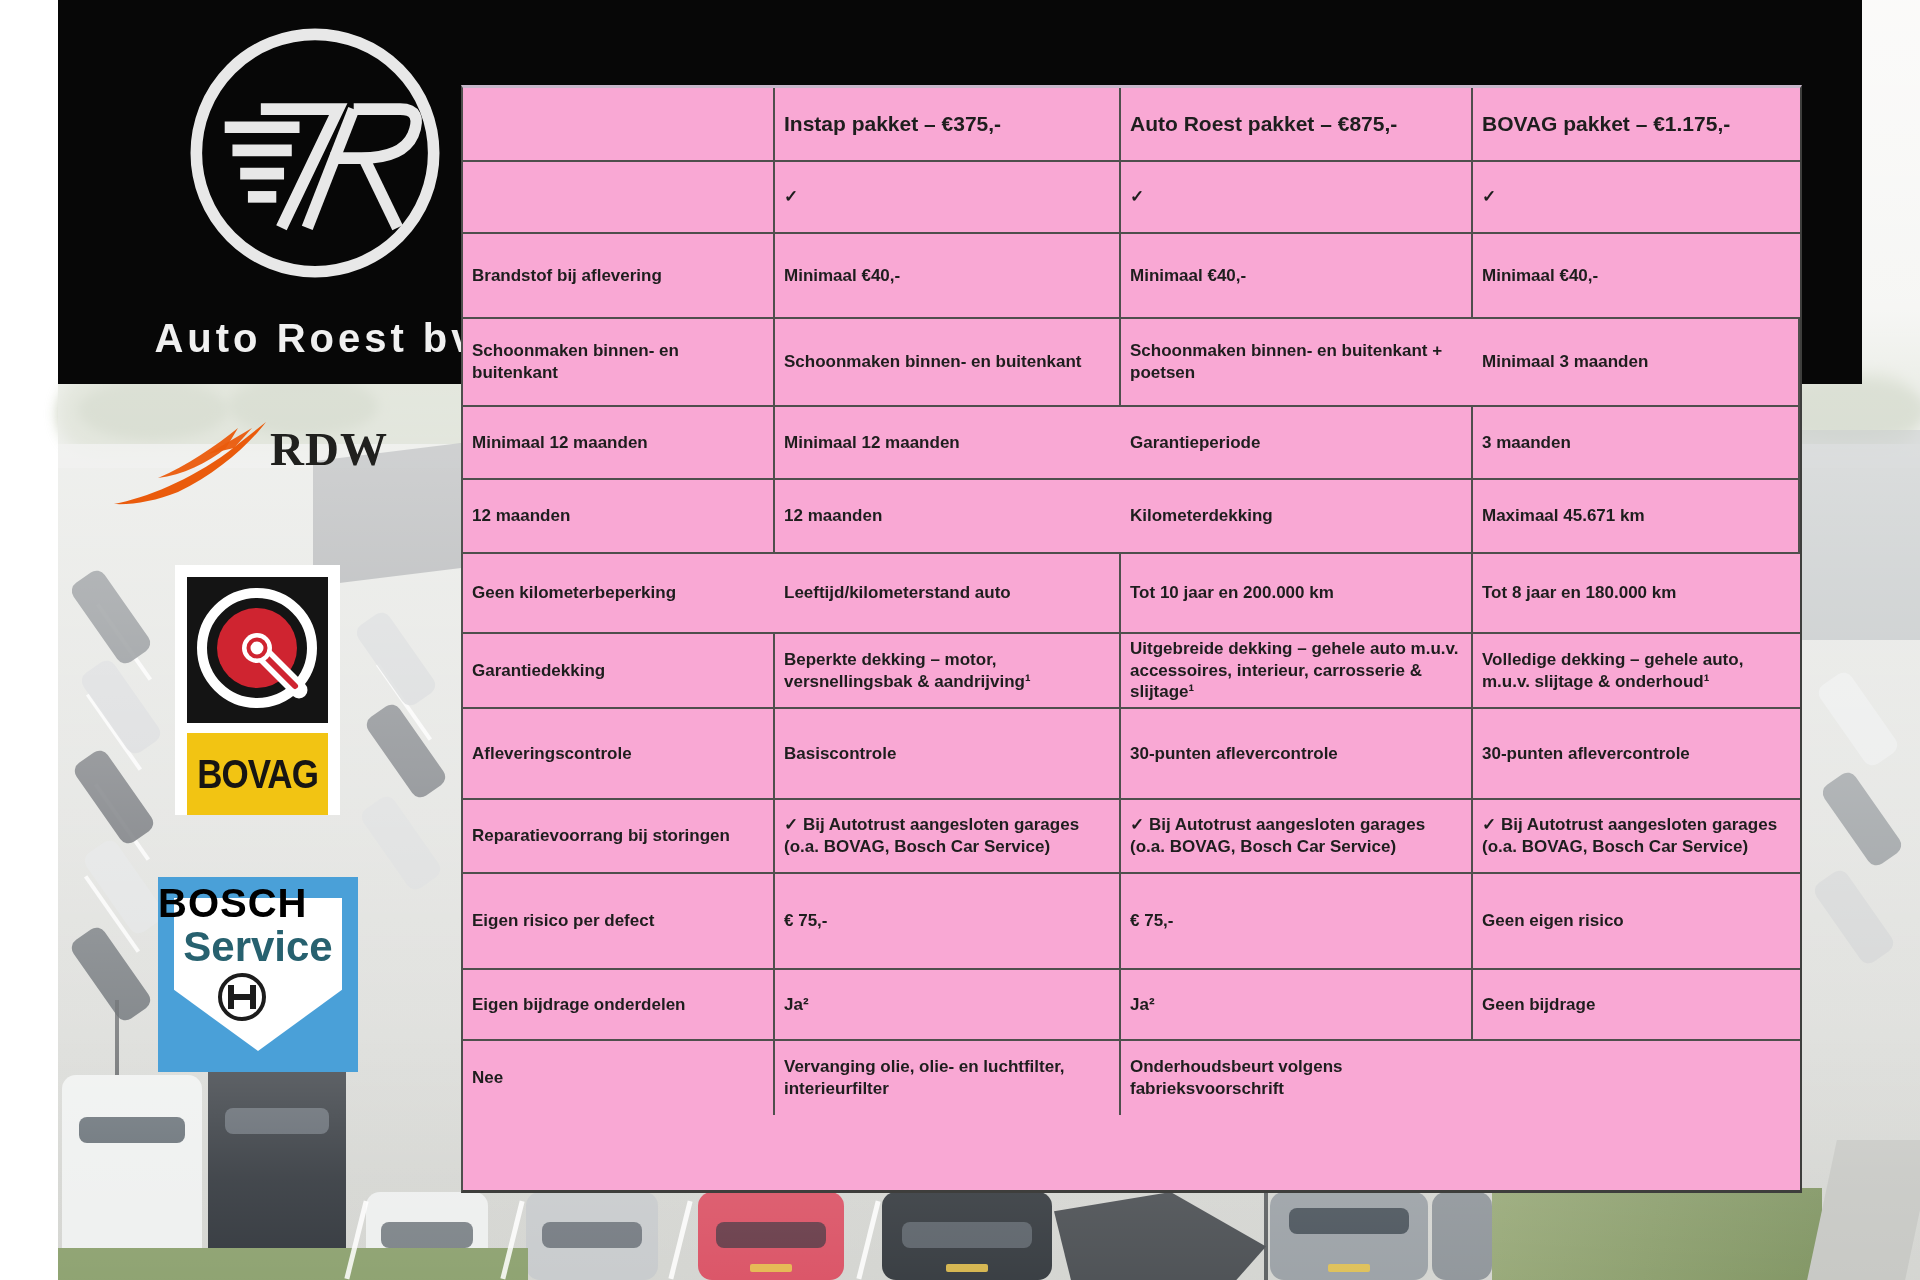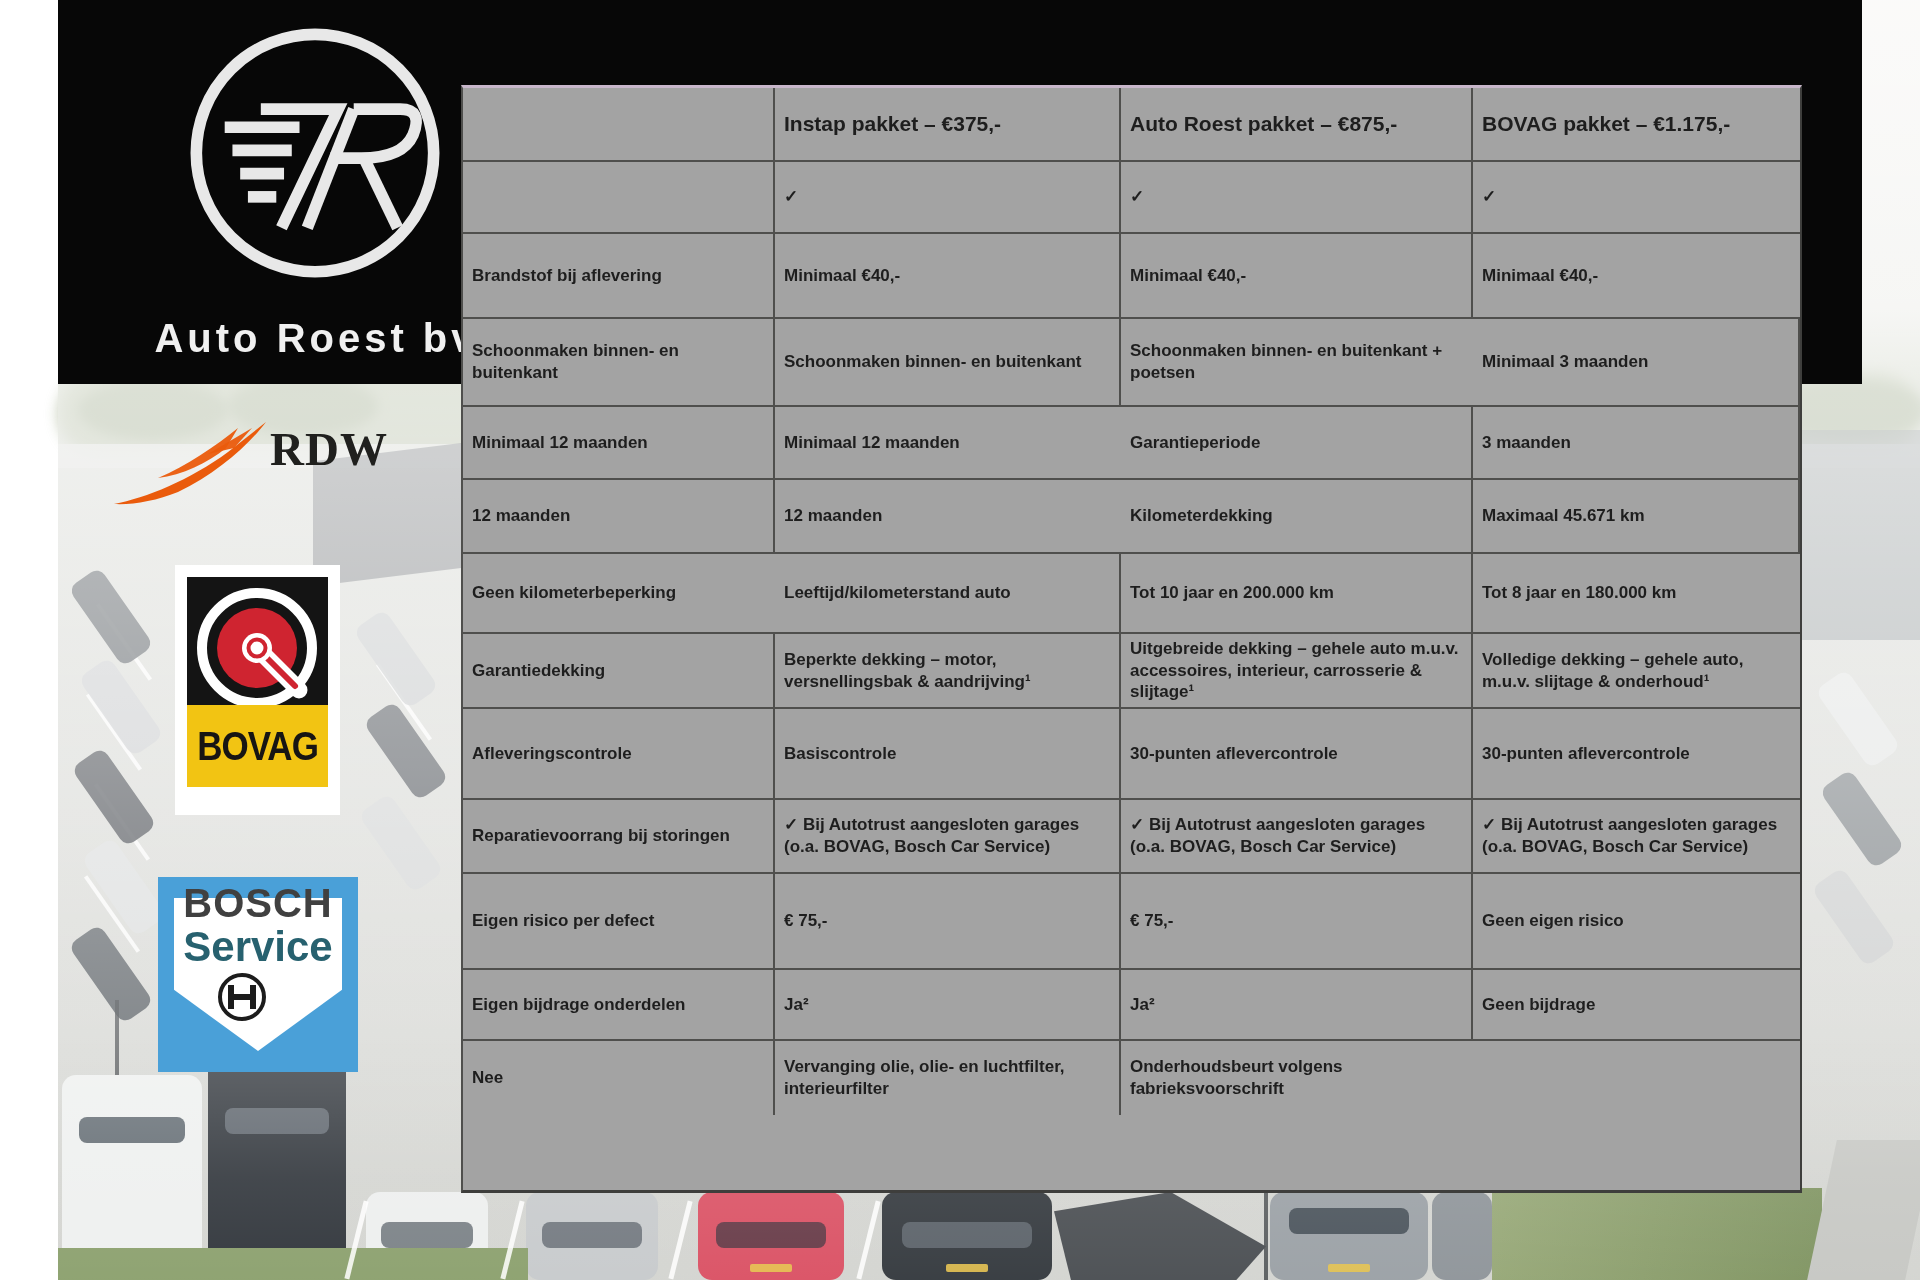--- a/index.html
+++ b/index.html
@@ -29,35 +29,35 @@
   #brandlogo{position:absolute;left:128px;top:24px;width:258px;height:258px;}
   #wordmark{position:absolute;left:58px;top:316px;width:400px;text-align:center;
     color:#f0f0f0;font-size:40px;font-weight:bold;letter-spacing:4px;white-space:nowrap;}
   
   #rdw{position:absolute;left:112px;top:418px;width:300px;height:95px;z-index:4;}
   #rdw .txt{position:absolute;left:158px;top:4px;font-family:"Liberation Serif",serif;
     font-weight:bold;font-size:47px;color:#20201e;letter-spacing:1px;}
   
   #bovag{position:absolute;left:175px;top:565px;width:165px;height:250px;background:#ffffff;z-index:4;}
   #bovag .blk{position:absolute;left:12px;top:12px;width:141px;height:146px;background:#141414;}
-  #bovag .yel{position:absolute;left:12px;top:140px;width:141px;height:82px;background:#f2c413;
+  #bovag .yel{position:absolute;left:12px;top:168px;width:141px;height:82px;background:#f2c413;
     display:flex;align-items:center;justify-content:center;}
   #bovag .yel span{font-weight:800;font-size:35px;color:#171513;letter-spacing:-1px;transform:scaleY(1.15);}
   
   #bosch{position:absolute;left:158px;top:877px;width:200px;height:195px;background:#4aa0d8;z-index:4;}
   #bosch .shield{position:absolute;left:16px;top:21px;width:168px;height:153px;background:#ffffff;
     clip-path:polygon(0 0,100% 0,100% 60%,50% 100%,0 60%);}
-  #bosch .l1{position:absolute;left:0;top:4px;width:100%;text-align:center;
-    font-weight:800;font-size:40px;color:#404040;letter-spacing:1px;}
+  #bosch .l1{position:absolute;left:0;top:4px;width:100%;text-align:left;
+    font-weight:800;font-size:40px;color:#000000;letter-spacing:1px;}
   #bosch .l2{position:absolute;left:0;top:46px;width:100%;text-align:center;
     font-weight:bold;font-size:42px;color:#27616f;}
   #bosch .arm{position:absolute;left:58px;top:94px;}
   
   #tbl{position:absolute;left:461px;top:85px;width:1341px;height:1108px;z-index:5;
-    box-sizing:border-box;background:#a3a3a3;
+    box-sizing:border-box;background:#f9a8d4;
     border-top:3px solid #c7b6ca;border-left:2px solid #4f4f4d;
     border-right:2px solid #3e3e3c;border-bottom:3px solid #3e3e3c;
     display:grid;grid-template-columns:312px 346px 352px 327px;
     grid-template-rows:74px 72px 85px 88px 73px 74px 80px 75px 91px 74px 96px 71px 74px 75px;}
   .cell{box-sizing:border-box;border-right:2px solid #4f4f4d;border-bottom:2px solid #4f4f4d;
     display:flex;align-items:center;padding:4px 12px 4px 9px;
     color:#1e1e1e;font-weight:bold;font-size:17px;line-height:1.28;}
   .cell.header{font-size:21px;}
   .cell.last-col{border-right:none;}
   .cell.last-row{border-bottom:none;}

